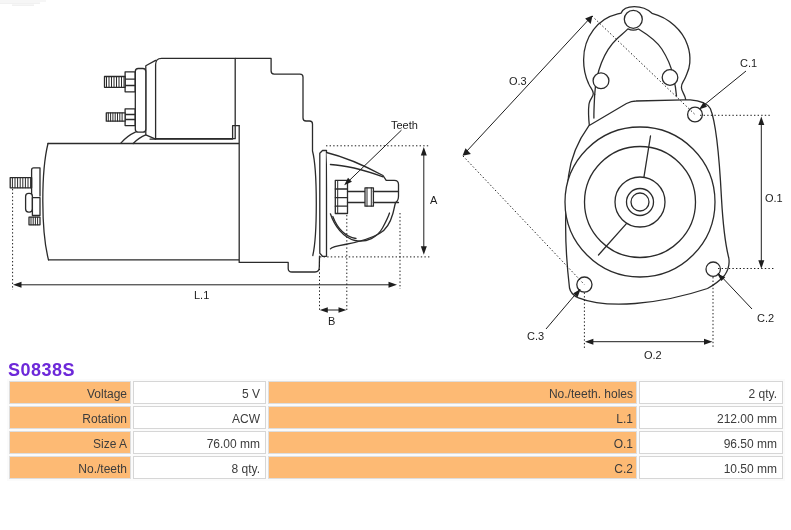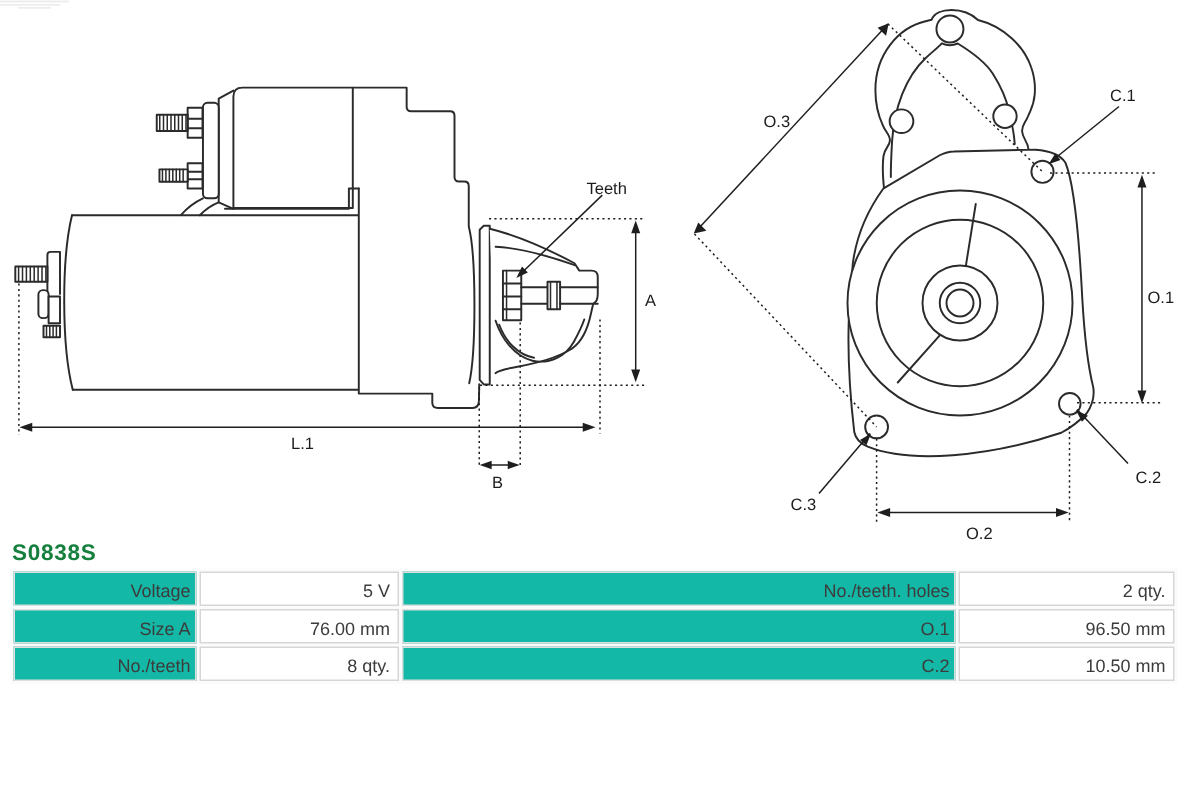--- a/index.html
+++ b/index.html
@@ -1,21 +1,21 @@
 <!DOCTYPE html>
 <html><head>
 <meta charset="utf-8">
 <style>
   html,body{margin:0;padding:0;background:#ffffff;}
   body{width:791px;height:530px;position:relative;font-family:"Liberation Sans",sans-serif;overflow:hidden;}
   #art{position:absolute;left:0;top:0;}
-  #code{position:absolute;left:8px;top:360px;font-size:15px;font-weight:bold;color:#15803d;letter-spacing:0.5px;}
+  #code{position:absolute;left:8px;top:360px;font-size:18px;font-weight:bold;color:#6d28d9;letter-spacing:0.5px;}
   #tbl{position:absolute;left:7px;top:379px;border-collapse:separate;border-spacing:2px;background:#fbfbfb;}
   #tbl td{height:17.9px;padding:3px 5px 0 0;font-size:12px;color:#3c3c3c;text-align:right;vertical-align:middle;}
-  td.g{background:#14b8a6;border:1px solid #dedede;padding-right:3px !important;}
+  td.g{background:#fdba74;border:1px solid #dedede;padding-right:3px !important;}
   td.w{background:#ffffff;border:1px solid #d6d6d6;}
 </style>
 </head>
 <body>
 <svg id="art" width="791" height="530" viewBox="0 0 791 530">
   <defs></defs>
 
   <g stroke="#ededed" stroke-width="1.2" fill="none">
     <path d="M0,1 H46 M0,3.2 H40 M12,5.2 H34"></path>
   </g>
@@ -162,20 +162,26 @@
 <div id="code">S0838S</div>
 <table id="tbl">
   <tbody>
       <tr>
         <td class="g" style="width:117px">Voltage</td>
         <td class="w" style="width:126px">5 V</td>
         <td class="g" style="width:364px">No./teeth. holes</td>
         <td class="w" style="width:137px">2 qty.</td>
       </tr>
   <tr>
+        <td class="g">Rotation</td>
+        <td class="w">ACW</td>
+        <td class="g">L.1</td>
+        <td class="w">212.00 mm</td>
+      </tr>
+  <tr>
         <td class="g">Size A</td>
         <td class="w">76.00 mm</td>
         <td class="g">O.1</td>
         <td class="w">96.50 mm</td>
       </tr>
   <tr>
         <td class="g">No./teeth</td>
         <td class="w">8 qty.</td>
         <td class="g">C.2</td>
         <td class="w">10.50 mm</td>

